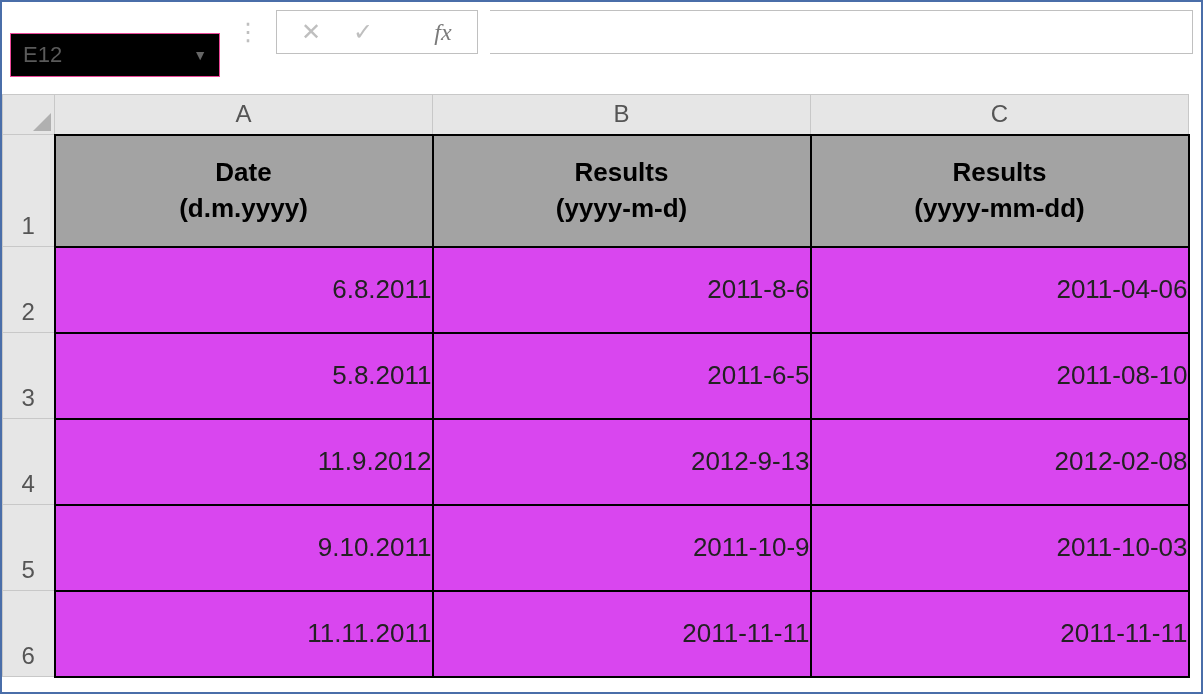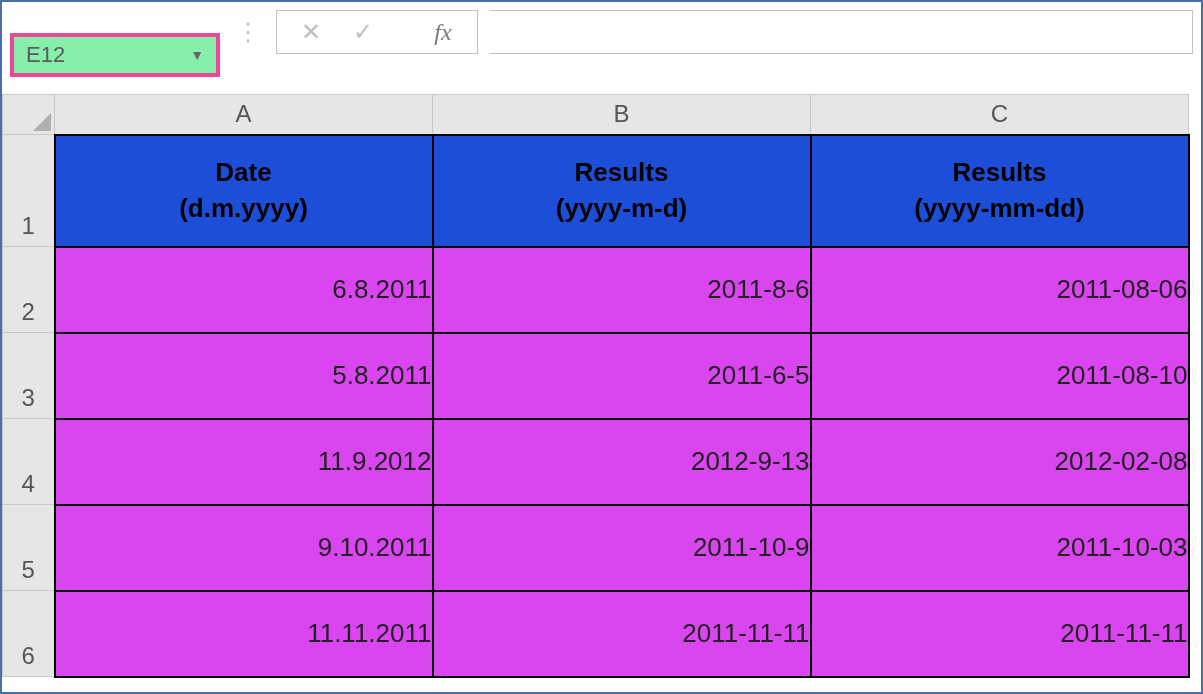--- a/index.html
+++ b/index.html
@@ -15,22 +15,22 @@
     display: flex;
     align-items: center;
     padding: 6px 8px;
     background: #ffffff;
     gap: 12px;
     height: 60px;
   }
   .name-box {
     width: 210px;
     height: 44px;
-    border: 4px solid #ec4899;
-    background: #86efac;
+    border: 1px solid #ec4899;
+    background: #000000;
     display: flex;
     align-items: center;
     justify-content: space-between;
     padding: 0 12px;
     font-size: 22px;
     color: #5a5a5a;
     margin-top: 45px;
   }
   .name-box .dropdown-arrow {
     color: #666;
@@ -120,21 +120,21 @@
   td.cell {
     border: 1px solid #d0d0d0;
     background: #d946ef;
     text-align: right;
     font-size: 26px;
     color: #222;
     height: 86px;
     vertical-align: middle;
   }
   td.table-header {
-    background: #1d4ed8;
+    background: #a3a3a3;
     font-weight: bold;
     font-size: 26px;
     color: #000;
     border: 2px solid #000;
     line-height: 1.35;
     height: 112px;
     text-align: center;
     vertical-align: middle;
     padding: 9px;
   }
@@ -191,21 +191,21 @@
       <td class="cell table-header">
         <span class="hdr-line">Results</span>
         <span class="hdr-line">(yyyy-mm-dd)</span>
       </td>
     </tr>
 
     <tr>
       <th class="row-hdr">2</th>
       <td class="cell data-cell">6.8.2011</td>
       <td class="cell data-cell">2011-8-6</td>
-      <td class="cell data-cell">2011-08-06</td>
+      <td class="cell data-cell">2011-04-06</td>
     </tr>
     <tr>
       <th class="row-hdr">3</th>
       <td class="cell data-cell">5.8.2011</td>
       <td class="cell data-cell">2011-6-5</td>
       <td class="cell data-cell">2011-08-10</td>
     </tr>
     <tr>
       <th class="row-hdr">4</th>
       <td class="cell data-cell">11.9.2012</td>

